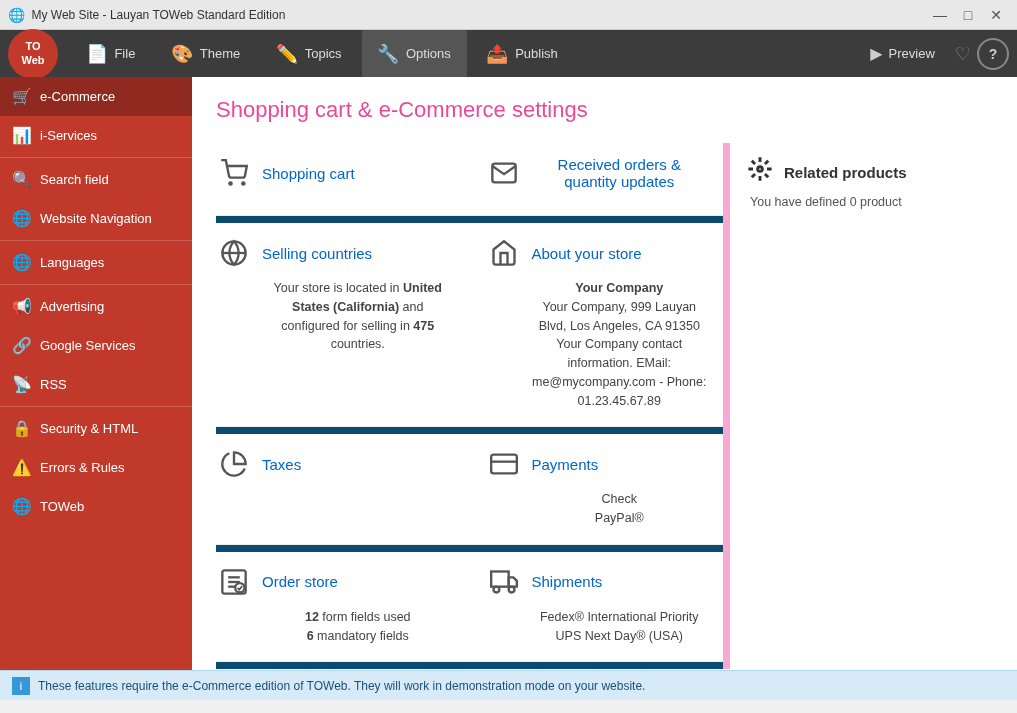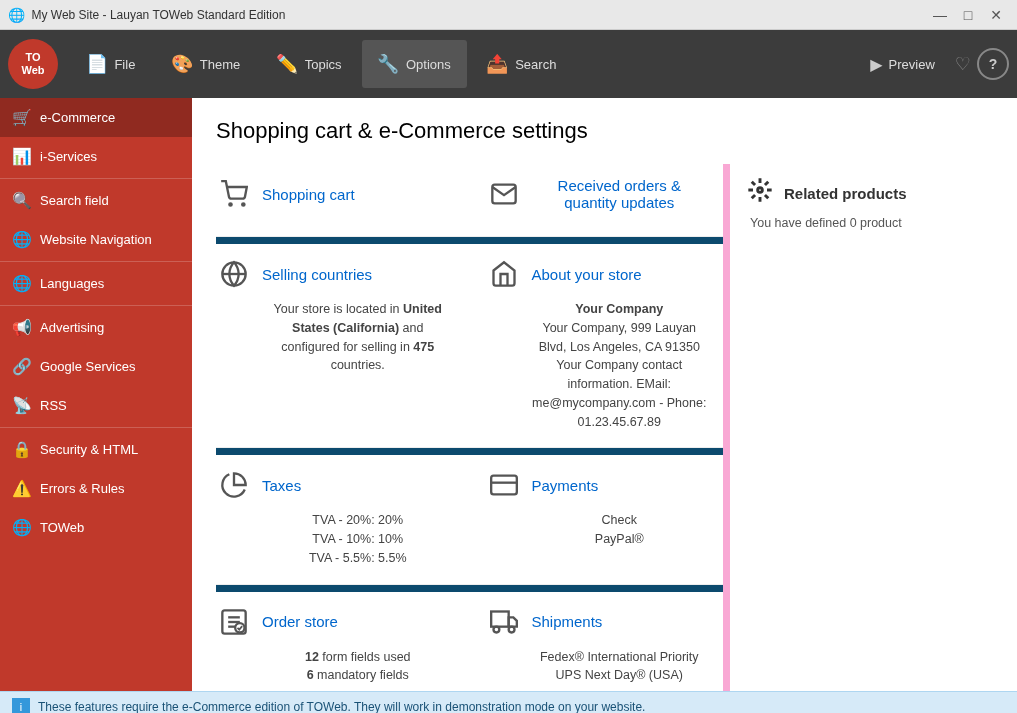--- a/index.html
+++ b/index.html
@@ -15,21 +15,21 @@
       border-bottom: 1px solid #ccc;
       justify-content: space-between;
     }
     .title-bar-left { display: flex; align-items: center; gap: 6px; font-size: 12px; color: #333; }
     .title-bar-controls { display: flex; gap: 2px; }
     .title-bar-btn { width: 26px; height: 20px; background: transparent; border: none; cursor: pointer; font-size: 14px; color: #555; display: flex; align-items: center; justify-content: center; }
 
     
     .toolbar {
       background: #3c3c3c;
-      height: 68px;
+      height: 47px;
       display: flex;
       align-items: center;
       padding: 0 8px;
       gap: 4px;
     }
     .toolbar-logo {
       width: 50px; height: 50px;
       background: #c0392b;
       border-radius: 50%;
       display: flex; align-items: center; justify-content: center;
@@ -84,21 +84,21 @@
     .sidebar-item .s-icon { font-size: 16px; width: 20px; text-align: center; }
     .sidebar-divider { height: 1px; background: rgba(255,255,255,0.2); margin: 2px 0; }
 
     
     .content {
       flex: 1;
       background: white;
       overflow-y: auto;
       padding: 20px 24px;
     }
-    .page-title { font-size: 22px; color: #000000; margin-bottom: 20px; font-weight: 300; }
+    .page-title { font-size: 22px; color: #ec4899; margin-bottom: 20px; font-weight: 300; }
     .settings-section {
       padding: 12px 16px 16px 0;
       border-bottom: 1px solid #eee;
     }
     .section-header {
       display: flex; align-items: center; gap: 10px;
       margin-bottom: 8px;
     }
     .section-icon {
       width: 36px; height: 36px;
@@ -164,21 +164,21 @@
   <button class="toolbar-btn">
     <span class="btn-icon">✏️</span>
     <span>Topics</span>
   </button>
   <button class="toolbar-btn active">
     <span class="btn-icon">🔧</span>
     <span>Options</span>
   </button>
   <button class="toolbar-btn">
     <span class="btn-icon">📤</span>
-    <span>Search</span>
+    <span>Publish</span>
   </button>
   <div class="toolbar-spacer"></div>
   <div class="toolbar-right">
     <button class="preview-btn">
       <span style="font-size:16px; color:#ccc;">▶</span>
       <span>Preview</span>
     </button>
     <span class="heart-icon">♡</span>
     <button class="help-btn">
       <span>?</span>
@@ -314,25 +314,20 @@
           <div class="settings-section">
             <div class="section-header">
               <div class="section-icon">
                 <svg width="28" height="28" viewBox="0 0 24 24" fill="none" stroke="#555" stroke-width="2">
                   <path d="M21.21 15.89A10 10 0 1 1 8 2.83"></path>
                   <path d="M22 12A10 10 0 0 0 12 2v10z"></path>
                 </svg>
               </div>
               <span class="section-title">Taxes</span>
             </div>
-            <div class="section-body">
-              <div>TVA - 20%: 20%</div>
-              <div>TVA - 10%: 10%</div>
-              <div>TVA - 5.5%: 5.5%</div>
-            </div>
           </div>
 
           <div class="settings-section" style="padding-left:16px;">
             <div class="section-header">
               <div class="section-icon">
                 <svg width="28" height="28" viewBox="0 0 24 24" fill="none" stroke="#555" stroke-width="2">
                   <rect x="1" y="4" width="22" height="16" rx="2" ry="2"></rect>
                   <line x1="1" y1="10" x2="23" y2="10"></line>
                 </svg>
               </div>

